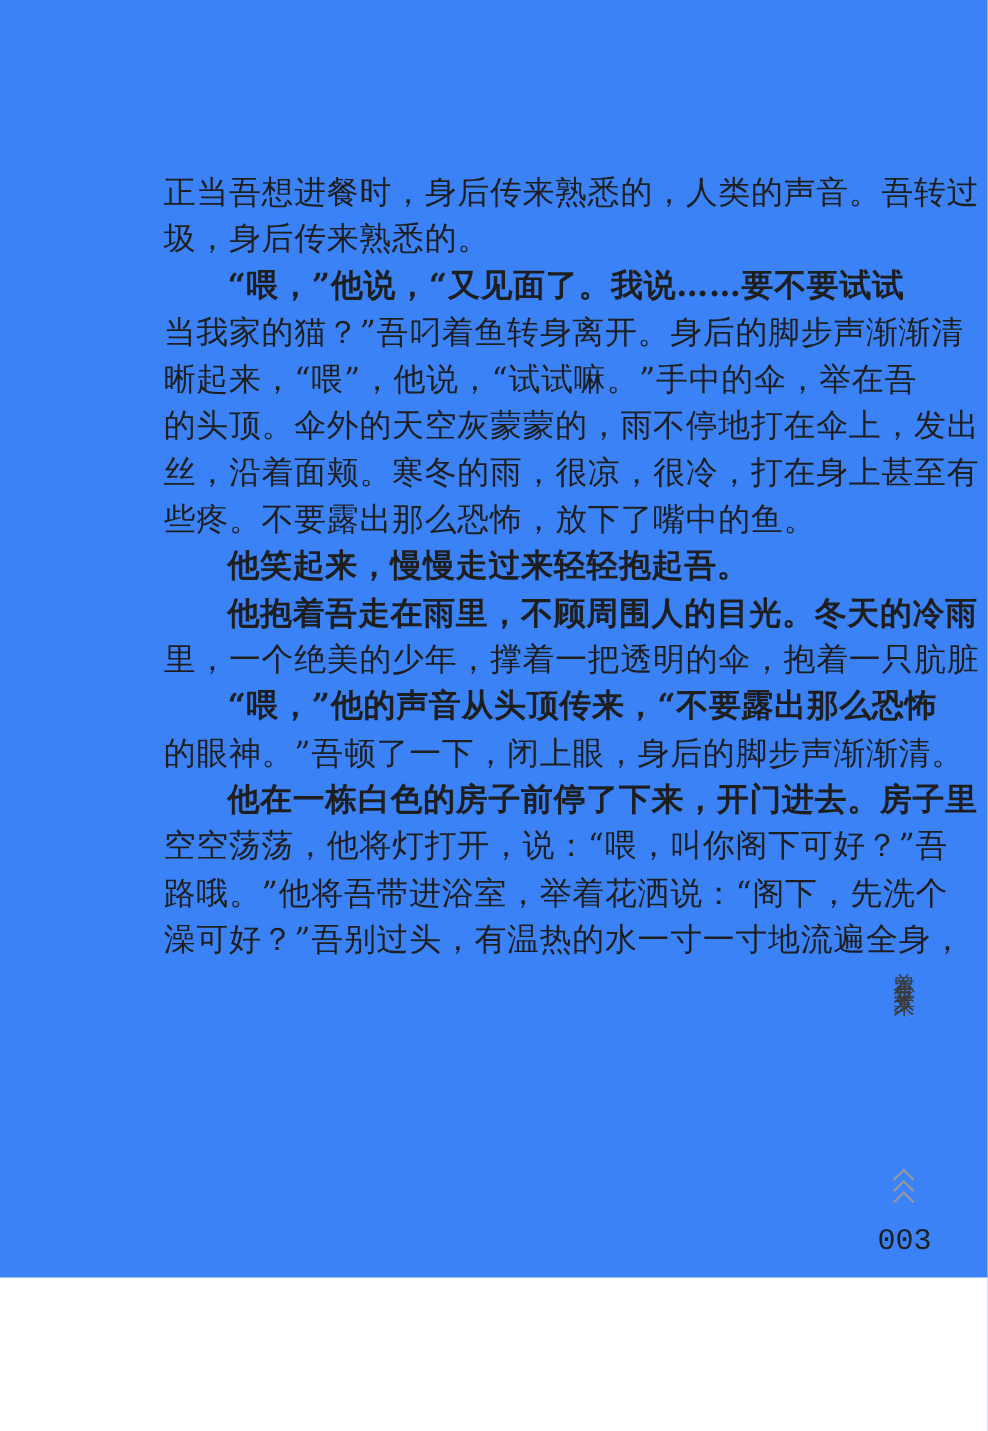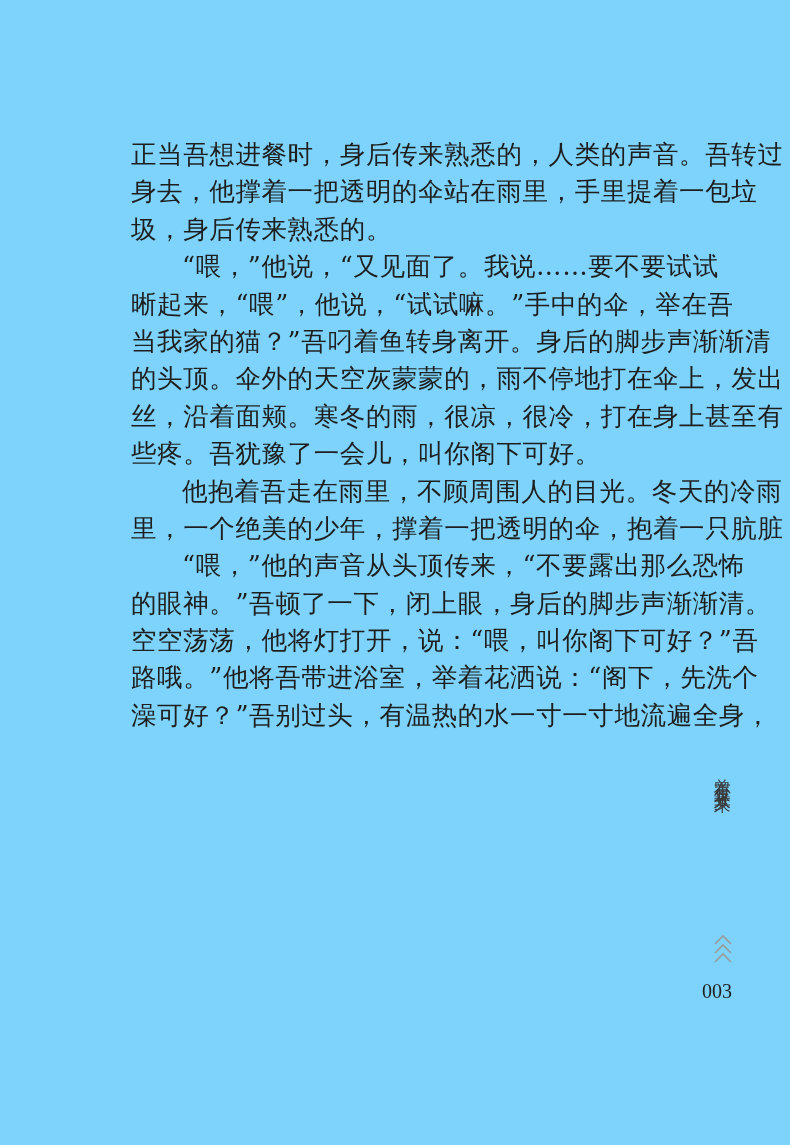--- a/index.html
+++ b/index.html
@@ -1,47 +1,48 @@
 <!DOCTYPE html>
 <html><head>
 <meta charset="utf-8">
 <style>
   html, body { margin: 0; padding: 0; background: #ffffff; }
   body { width: 790px; height: 1145px; position: relative; overflow: hidden;
          font-family: "DejaVu Serif", "Liberation Serif", serif; color: #1e1e1e; }
-  .page { position: absolute; left: 0; top: 0; width: 790px; height: 1145px; background: #7dd3fc; }
+  .page { position: absolute; left: 0; top: 0; width: 790px; height: 1022px; background: #3b82f6; }
   .body-text { position: absolute; left: 131px; top: 136px; width: 524px; }
   .line { height: 37.4px; line-height: 37.4px; font-size: 25.5px; white-space: nowrap;
           letter-spacing: 0.6px; }
-  .line.indent { padding-left: 51px; }
+  .line.indent { padding-left: 51px; font-weight: bold; }
   .side { position: absolute; left: 707px; top: 765px; width: 30px; text-align: center; }
   .side-title { font-size: 17px; line-height: 21.5px; color: #3a3a3a; writing-mode: vertical-rl;
                 letter-spacing: 3px; margin: 0 auto; }
   .chev { position: absolute; left: 712px; top: 933px; width: 22px; height: 36px; }
-  .page-num { position: absolute; left: 702px; top: 980px; font-size: 20px; color: #1e1e1e;
-              font-family: Liberation Serif, serif; }
+  .page-num { position: absolute; left: 702px; top: 980px; font-size: 24px; color: #1e1e1e;
+              font-family: Liberation Mono, monospace; }
 </style>
 </head>
 <body>
 
 <div class="page">
   <div class="body-text" id="body-text">
     <div class="line">正当吾想进餐时，身后传来熟悉的，人类的声音。吾转过</div>
-    <div class="line">身去，他撑着一把透明的伞站在雨里，手里提着一包垃</div>
     <div class="line">圾，身后传来熟悉的。</div>
     <div class="line indent">“喂，”他说，“又见面了。我说……要不要试试</div>
+    <div class="line">当我家的猫？”吾叼着鱼转身离开。身后的脚步声渐渐清</div>
     <div class="line">晰起来，“喂”，他说，“试试嘛。”手中的伞，举在吾</div>
-    <div class="line">当我家的猫？”吾叼着鱼转身离开。身后的脚步声渐渐清</div>
     <div class="line">的头顶。伞外的天空灰蒙蒙的，雨不停地打在伞上，发出</div>
     <div class="line">丝，沿着面颊。寒冬的雨，很凉，很冷，打在身上甚至有</div>
-    <div class="line">些疼。吾犹豫了一会儿，叫你阁下可好。</div>
+    <div class="line">些疼。不要露出那么恐怖，放下了嘴中的鱼。</div>
+    <div class="line indent">他笑起来，慢慢走过来轻轻抱起吾。</div>
     <div class="line indent">他抱着吾走在雨里，不顾周围人的目光。冬天的冷雨</div>
     <div class="line">里，一个绝美的少年，撑着一把透明的伞，抱着一只肮脏</div>
     <div class="line indent">“喂，”他的声音从头顶传来，“不要露出那么恐怖</div>
     <div class="line">的眼神。”吾顿了一下，闭上眼，身后的脚步声渐渐清。</div>
+    <div class="line indent">他在一栋白色的房子前停了下来，开门进去。房子里</div>
     <div class="line">空空荡荡，他将灯打开，说：“喂，叫你阁下可好？”吾</div>
     <div class="line">路哦。”他将吾带进浴室，举着花洒说：“阁下，先洗个</div>
     <div class="line">澡可好？”吾别过头，有温热的水一寸一寸地流遍全身，</div>
   </div>
 
   <div class="side">
     <div class="side-title">曾有少年入梦来</div>
   </div>
 
   <svg class="chev" viewBox="0 0 22 36">

